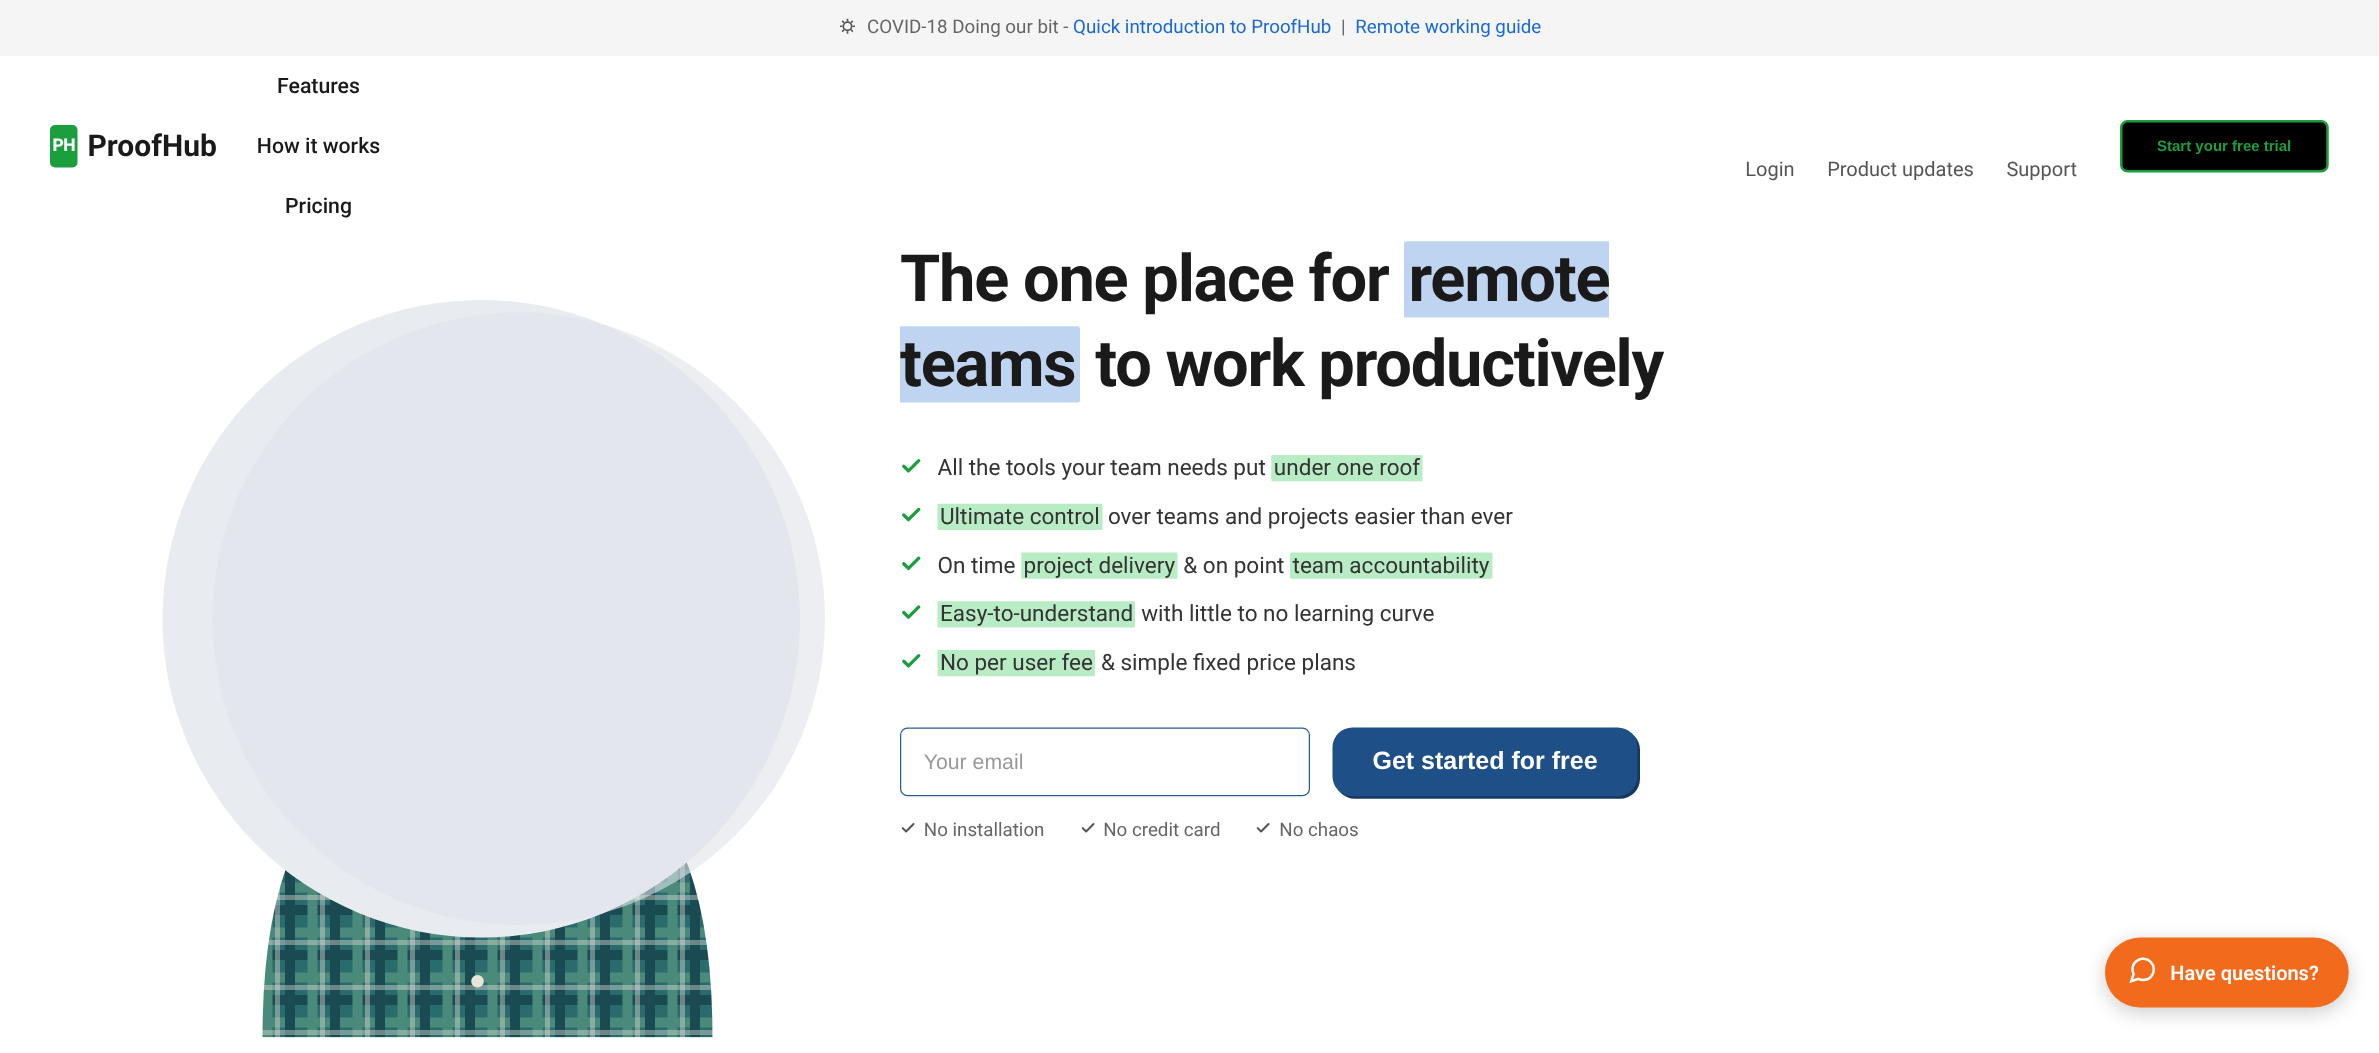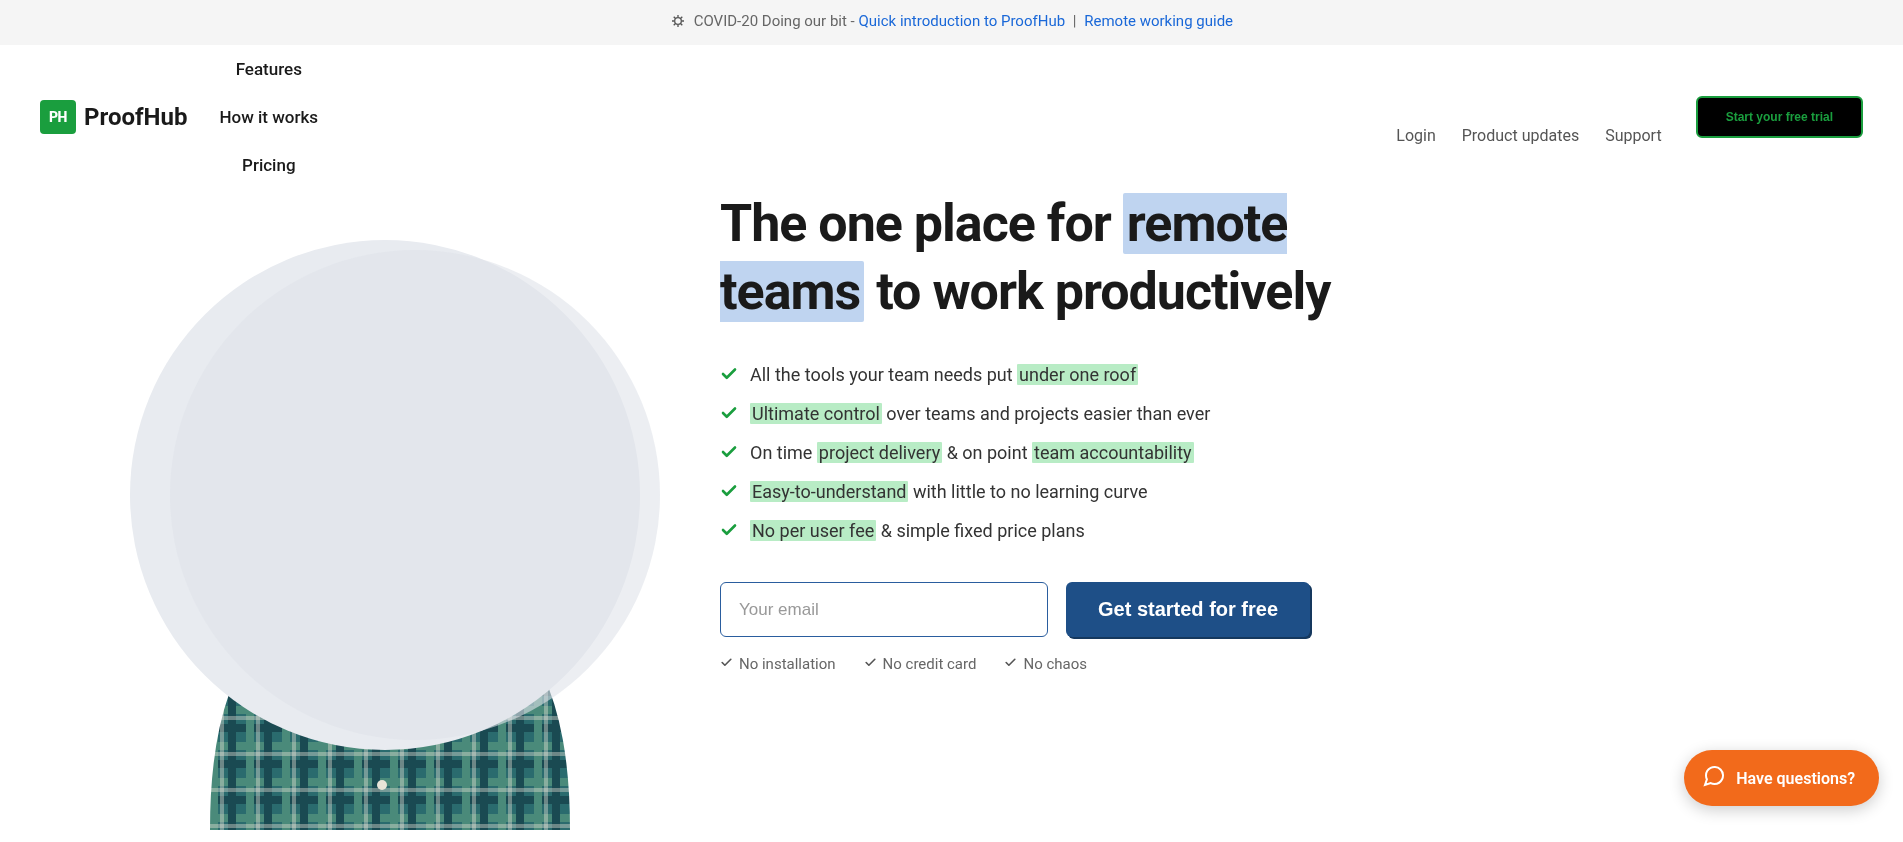--- a/index.html
+++ b/index.html
@@ -3,42 +3,42 @@
 <meta charset="utf-8">
 <style>
 * { margin: 0; padding: 0; box-sizing: border-box; }
 body { font-family: -apple-system, BlinkMacSystemFont, "Segoe UI", Roboto, Helvetica, Arial, sans-serif; color: #1a1a1a; background: #fff; }
 .announcement-bar { background: #f5f5f5; padding: 12px 0; text-align: center; font-size: 15px; color: #666; }
 .announcement-bar .covid-text { color: #666; }
 .announcement-bar a { color: #1a68d8; text-decoration: none; }
 .announcement-bar .sep { color: #666; margin: 0 4px; }
 .navbar { display: flex; align-items: center; padding: 14px 40px; border-bottom: 1px solid transparent; }
 .logo { display: flex; align-items: center; gap: 8px; cursor: pointer; }
-.logo-mark { width: 36px; height: 34px; background: #1a9e3e; border-radius: 4px; display: flex; align-items: center; justify-content: center; color: #fff; font-weight: 800; font-size: 14px; letter-spacing: -0.5px; }
+.logo-mark { width: 22px; height: 34px; background: #1a9e3e; border-radius: 4px; display: flex; align-items: center; justify-content: center; color: #fff; font-weight: 800; font-size: 14px; letter-spacing: -0.5px; }
 .logo-text { font-size: 24px; font-weight: 700; color: #1a1a1a; }
 .nav-left { display: flex; align-items: center; gap: 28px; margin-left: 32px; flex-direction: column; }
 .nav-left a { color: #1a1a1a; text-decoration: none; font-size: 17px; font-weight: 500; }
 .nav-right { margin-left: auto; display: flex; align-items: center; gap: 26px; }
 .nav-right a { color: #555; text-decoration: none; font-size: 16px; margin-top: 37px; }
 .trial-btn { border: 2px solid #1a9e3e; color: #1a9e3e; background: #000000; padding: 12px 28px; border-radius: 6px; font-size: 12px; font-weight: 600; cursor: pointer; margin-left: 8px; }
 .hero { display: flex; padding: 0 40px 0 120px; align-items: flex-start; position: relative; min-height: 640px; }
 .hero-image { width: 540px; flex-shrink: 0; position: relative; margin-top: 30px; }
 .hero-circle { width: 510px; height: 510px; border-radius: 50%; background: #e8ebf0; position: absolute; top: 20px; left: 10px; z-index: 0; }
 .hero-circle2 { width: 490px; height: 490px; border-radius: 50%; background: #dfe3ea; position: absolute; top: 30px; left: 50px; z-index: 1; opacity: 0.6; }
 .hero-content { flex: 1; padding-left: 60px; padding-top: 0; max-width: 760px; }
 .hero-title { font-size: 52px; font-weight: 700; line-height: 1.3; letter-spacing: -1px; color: #1a1a1a; margin-bottom: 36px; }
 .hero-title .hl-blue { background: #bfd4f0; padding: 0 4px; border-radius: 2px; }
 .bullets { list-style: none; margin-bottom: 36px; }
 .bullets li { display: flex; align-items: flex-start; gap: 12px; font-size: 18px; color: #333; margin-bottom: 10px; line-height: 1.5; }
 .bullets .check { color: #1a9e3e; flex-shrink: 0; margin-top: 2px; }
 .bullets .hl { background: #b8ecc5; padding: 0 2px; border-radius: 1px; }
 .signup-row { display: flex; gap: 18px; margin-bottom: 18px; }
 .email-input { flex: 0 0 328px; padding: 16px 18px; font-size: 17px; border: 1px solid #2a5d9e; border-radius: 6px; outline: none; color: #333; }
 .email-input::placeholder { color: #999; }
-.get-started-btn { background: #1e4f87; color: #fff; border: none; border-radius: 6px; padding: 16px 32px; font-size: 20px; font-weight: 700; cursor: pointer; box-shadow: 2px 2px 0 #15385e; }
+.get-started-btn { background: #1e4f87; color: #fff; border: none; border-radius: 16px; padding: 16px 32px; font-size: 20px; font-weight: 700; cursor: pointer; box-shadow: 2px 2px 0 #15385e; }
 .sub-checks { display: flex; gap: 28px; color: #666; font-size: 15px; }
 .sub-checks .item { display: flex; align-items: center; gap: 6px; }
 .sub-checks .tick { color: #555; }
 .help-widget { position: fixed; bottom: 36px; right: 24px; background: #f26a1b; color: #fff; border-radius: 36px; padding: 14px 24px 14px 18px; display: flex; align-items: center; gap: 10px; font-size: 16px; font-weight: 600; cursor: pointer; box-shadow: 0 4px 16px rgba(0,0,0,0.2); }
 .help-widget .bubble-icon { width: 24px; height: 24px; }
 .virus-icon { display: inline-block; vertical-align: -3px; margin-right: 4px; }
 svg.person-svg { display: block; }
 </style>
 </head>
 <body>
@@ -50,21 +50,21 @@
         <line x1="12" y1="3" x2="12" y2="6"></line>
         <line x1="12" y1="18" x2="12" y2="21"></line>
         <line x1="3" y1="12" x2="6" y2="12"></line>
         <line x1="18" y1="12" x2="21" y2="12"></line>
         <line x1="5.6" y1="5.6" x2="7.8" y2="7.8"></line>
         <line x1="16.2" y1="16.2" x2="18.4" y2="18.4"></line>
         <line x1="5.6" y1="18.4" x2="7.8" y2="16.2"></line>
         <line x1="16.2" y1="7.8" x2="18.4" y2="5.6"></line>
       </svg>
   </span>
-  <span class="covid-text">COVID-20 Doing our bit - </span>
+  <span class="covid-text">COVID-18 Doing our bit - </span>
   <a href="#">Quick introduction to ProofHub</a>
   <span class="sep">|</span>
   <a href="#">Remote working guide</a>
 </div>
 
 <nav class="navbar">
   <div class="logo">
     <div class="logo-mark">PH</div>
     <span class="logo-text">ProofHub</span>
   </div>

